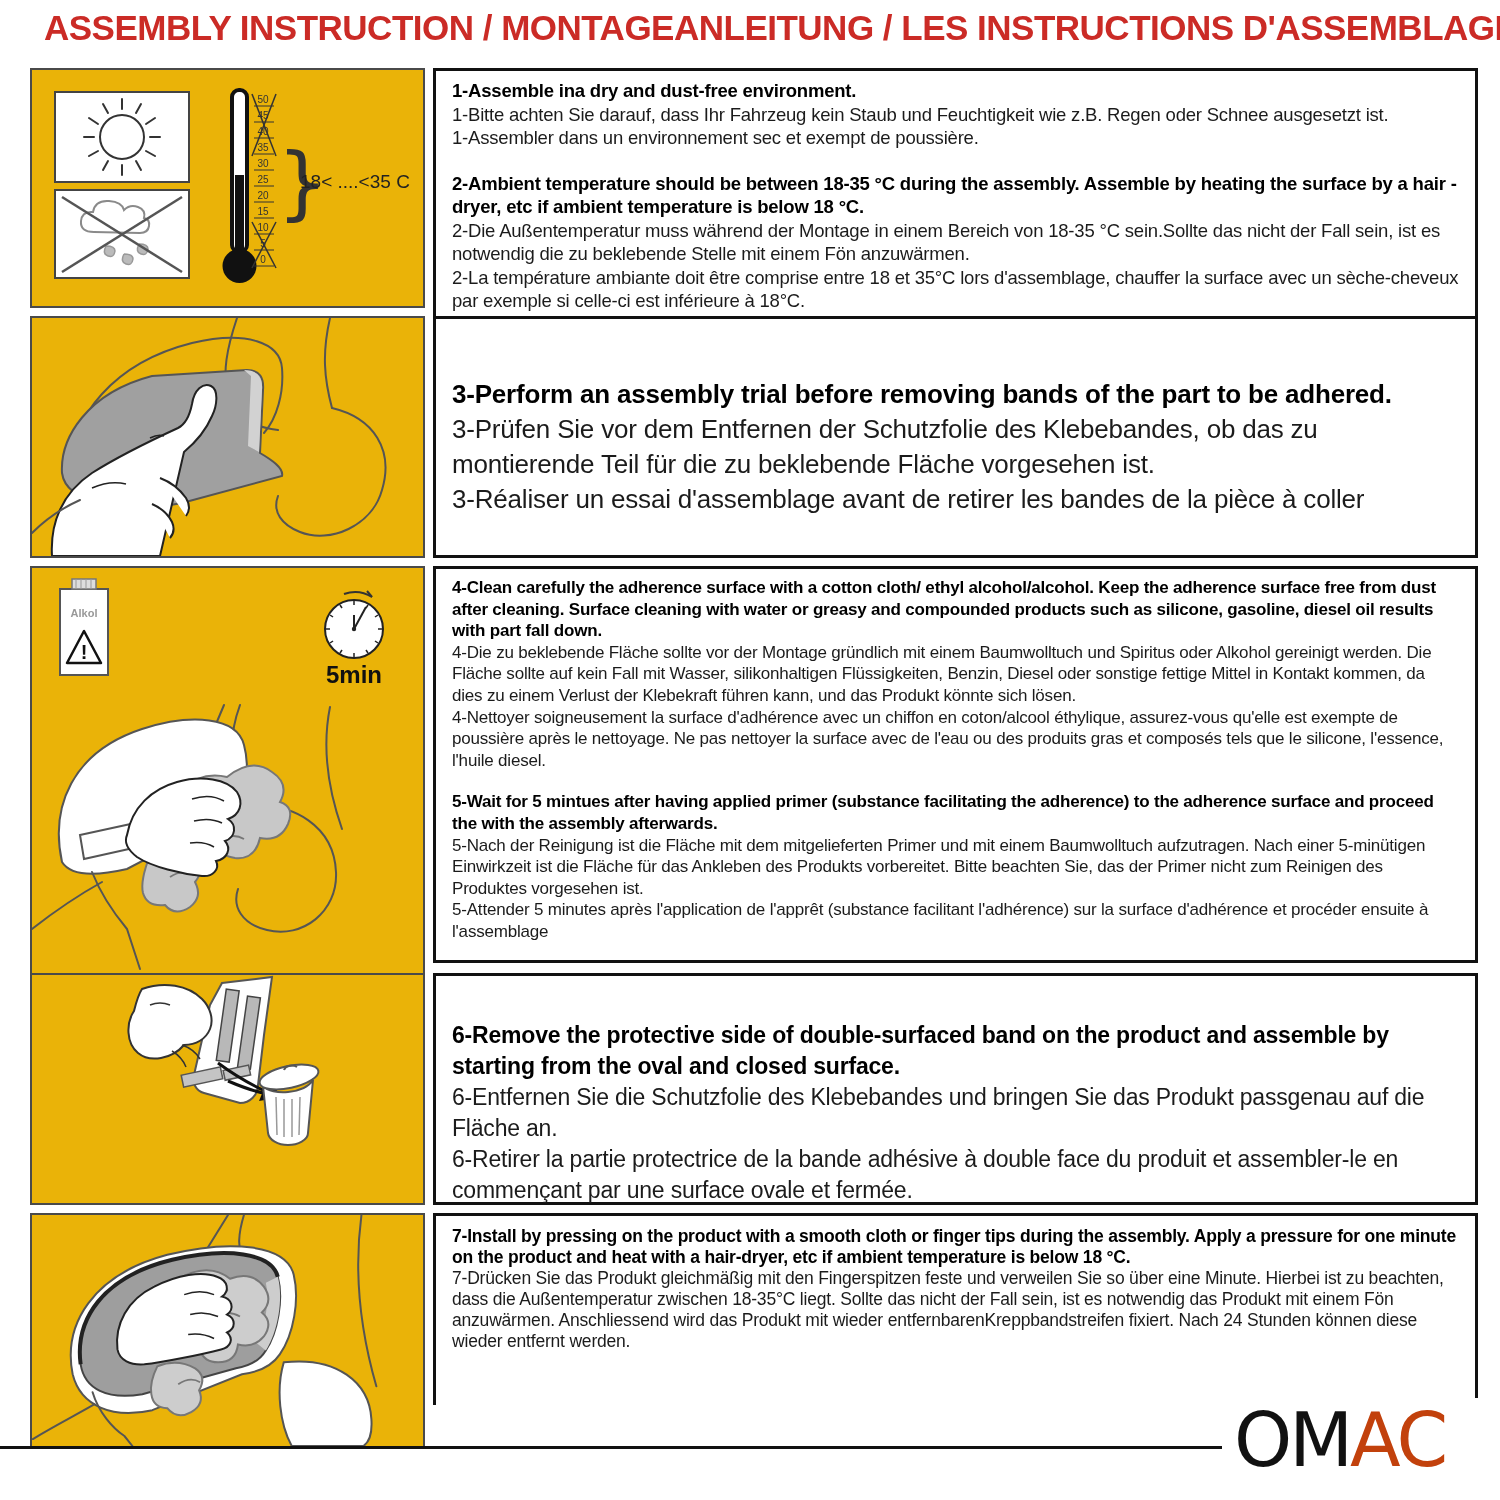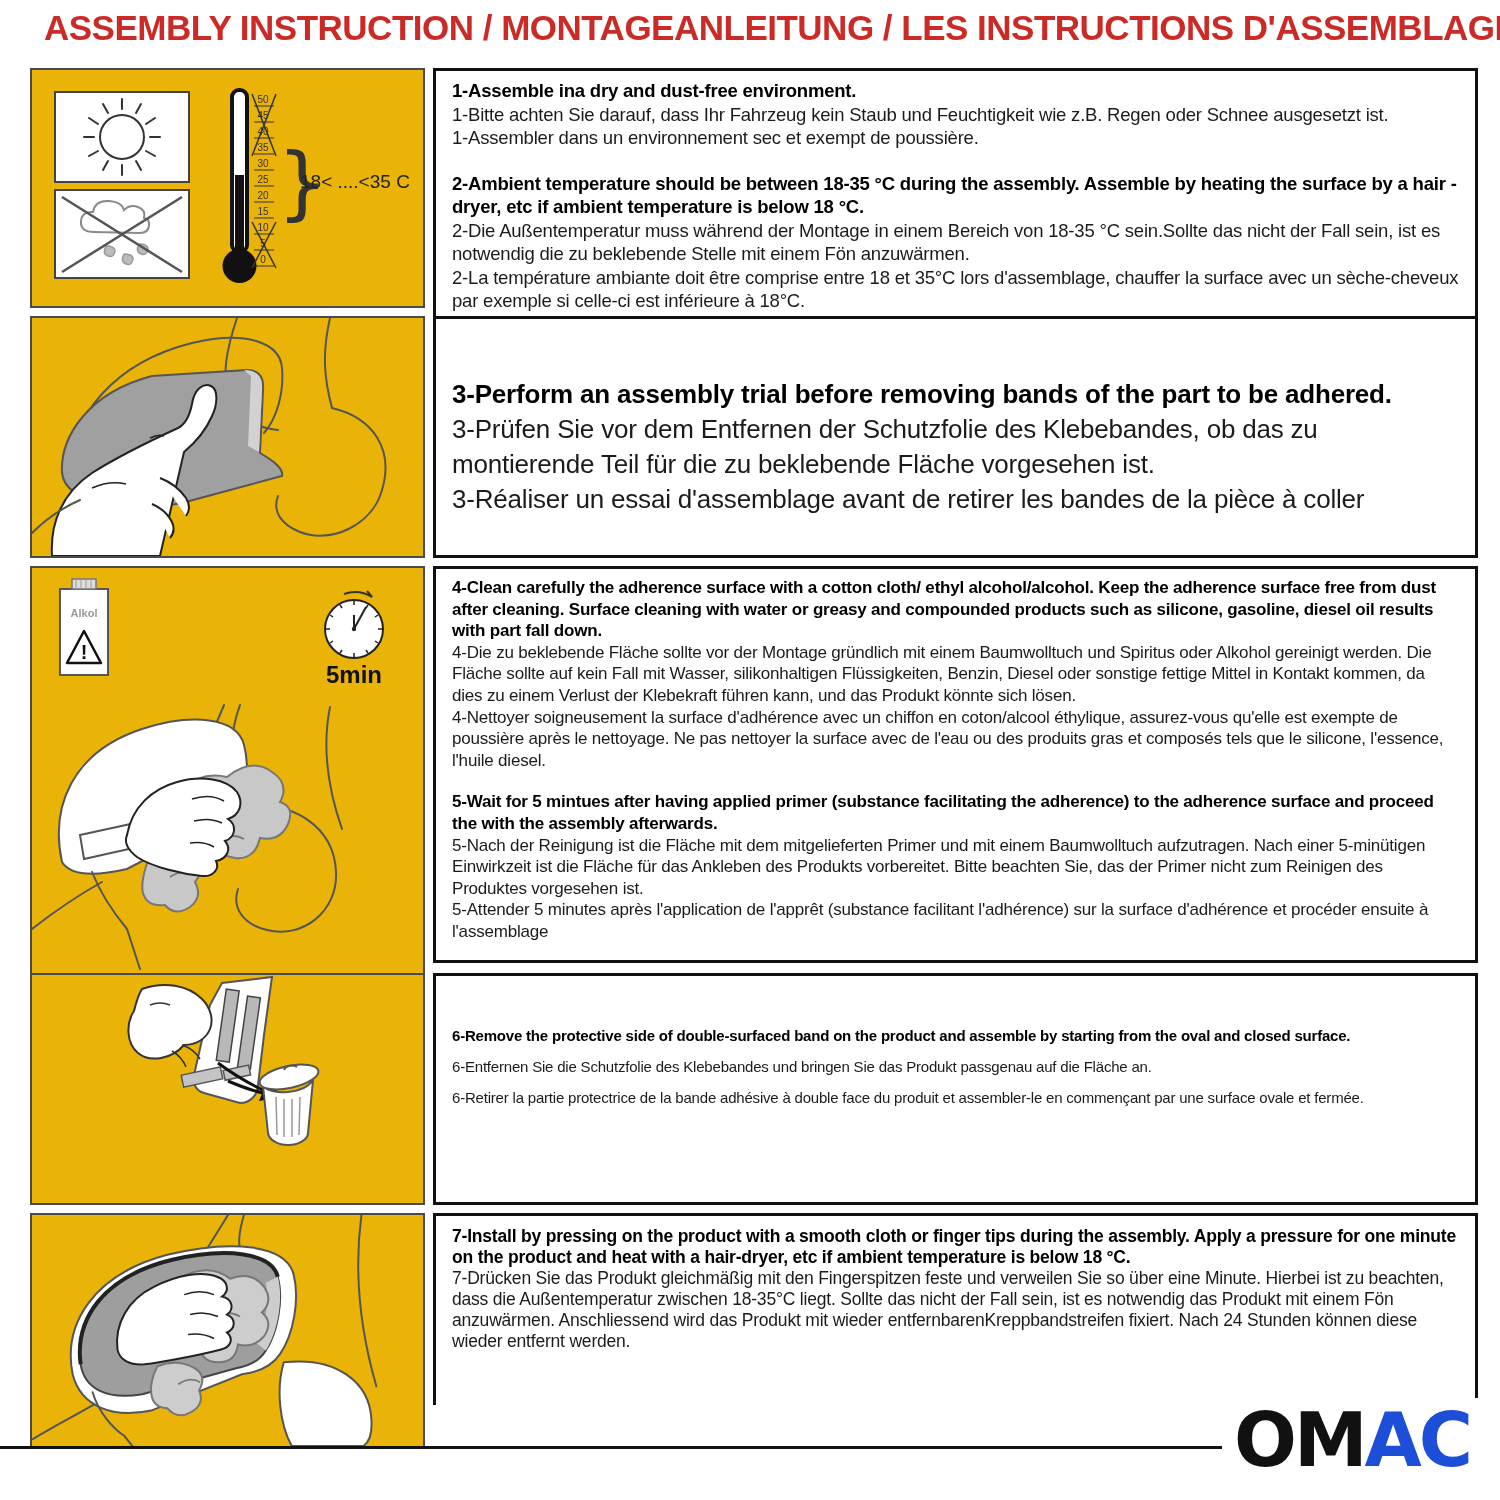--- a/index.html
+++ b/index.html
@@ -29,30 +29,30 @@
   #r3i{top:566px;height:422px;}
   #r3t{top:566px;height:397px;}
   #r4i{top:973px;height:232px;}
   #r4t{top:973px;height:232px;padding-top:44px;}
   #r5i{top:1213px;height:235px;}
   #r5t{top:1213px;height:192px;border-bottom:none;padding-top:10px;}
   .t19 p{font-size:18.5px;line-height:23.5px;}
   .t26 p{font-size:26px;line-height:35px;}
   .t17 p{font-size:17px;line-height:21.6px;}
   .t17 .gap{margin-top:20px !important;}
-  .t23 p{font-size:15px;line-height:31px;}
+  .t23 p{font-size:23px;line-height:31px;}
   .t18 p{font-size:17.5px;line-height:21px;}
   .footer-rule{position:absolute;left:0;top:1446px;width:1222px;height:3px;background:#111;}
   .logo{
     position:absolute;left:1234px;top:1398px;width:250px;height:84px;background:#fff;
     display:flex;align-items:center;justify-content:flex-start;
-    font-family:"DejaVu Sans",sans-serif;font-weight:700;font-size:74px;letter-spacing:-3px;
+    font-family:"DejaVu Sans",sans-serif;font-weight:400;font-size:74px;letter-spacing:-3px;
   }
   .logo .blk{color:#111;}
-  .logo .red{color:#1d4ed8;}
+  .logo .red{color:#c2410c;}
   svg{display:block;}
   .ill{width:100%;height:100%;}
   .ln{stroke:#555;stroke-width:2;fill:none;stroke-linecap:round;}
   .lnd{stroke:#333;stroke-width:2;fill:none;stroke-linecap:round;}
 </style>
 </head>
 <body>
 
 <div class="title">ASSEMBLY INSTRUCTION / MONTAGEANLEITUNG / LES INSTRUCTIONS D'ASSEMBLAGE</div>
 

